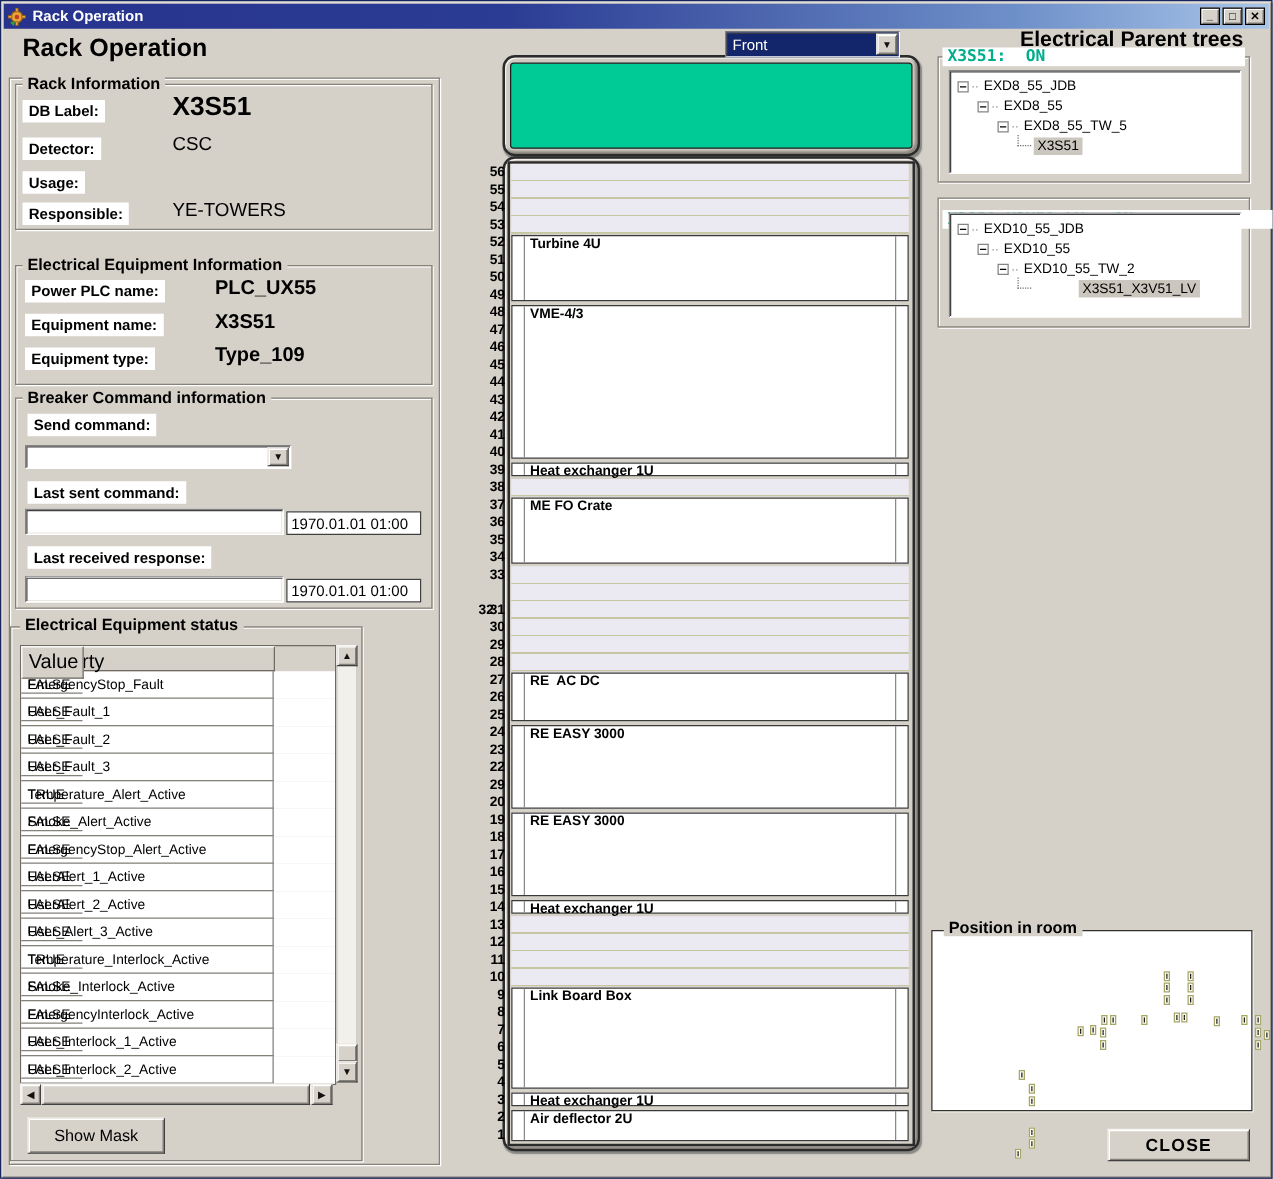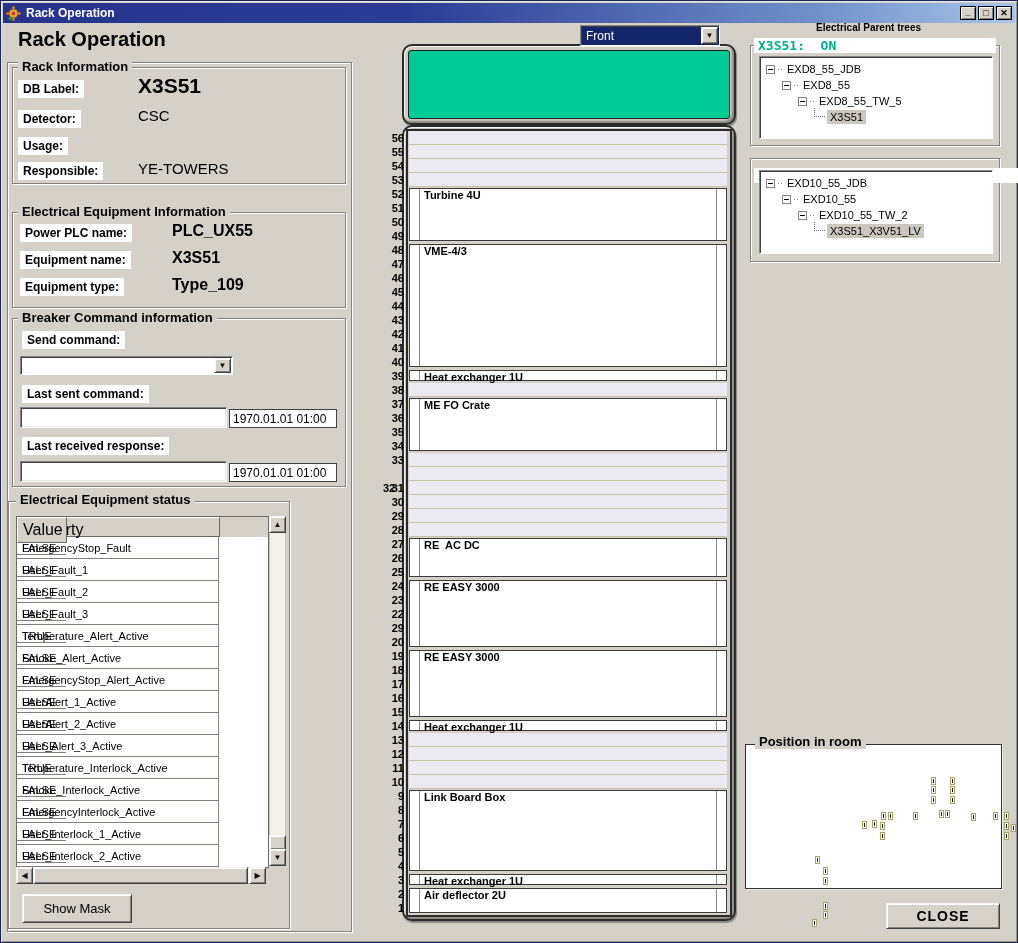--- a/index.html
+++ b/index.html
@@ -362,38 +362,38 @@
         <div class="rail rail-r"></div>
         <div class="seg-label">Heat exchanger 1U</div>
       </div>
       <div class="seg-eq" style="top: 757px; height: 25px;">
         <div class="rail rail-l"></div>
         <div class="rail rail-r"></div>
         <div class="seg-label">Air deflector 2U</div>
       </div>
     </div>
 
-  <span class="abs" style="left:816px;top:22px;font-size:10px;font-weight:bold">Electrical Parent trees</span>
+  <span class="abs" style="left:816px;top:22px;font-size:17px;font-weight:bold">Electrical Parent trees</span>
 
   <div class="abs etched" style="left:750px;top:45px;width:250px;height:101px"></div>
   <span class="tree-title abs" style="left:754px;top:38px;width:242px">X3S51:  ON</span>
   <div class="tree-box" id="tree-box-0" style="left:759px;top:56px;width:234px;height:83px">
       <div class="tnode" style="padding-left: 6px;"><span class="exp"></span><span class="dots">··</span><span class="tlbl">EXD8_55_JDB</span></div>
       <div class="tnode" style="padding-left: 22px;"><span class="exp"></span><span class="dots">··</span><span class="tlbl">EXD8_55</span></div>
       <div class="tnode" style="padding-left: 38px;"><span class="exp"></span><span class="dots">··</span><span class="tlbl">EXD8_55_TW_5</span></div>
       <div class="tnode selected" style="padding-left: 54px;"><span class="lcon"></span><span class="tlbl">X3S51</span></div>
     </div>
 
   <div class="abs etched" style="left:750px;top:158px;width:250px;height:104px"></div>
   <span class="tree-title abs" style="left:754px;top:168px;width:282px">X3S51_X3V51_LV:  ON</span>
   <div class="tree-box" id="tree-box-1" style="left:759px;top:170px;width:234px;height:84px">
       <div class="tnode" style="padding-left: 6px;"><span class="exp"></span><span class="dots">··</span><span class="tlbl">EXD10_55_JDB</span></div>
       <div class="tnode" style="padding-left: 22px;"><span class="exp"></span><span class="dots">··</span><span class="tlbl">EXD10_55</span></div>
       <div class="tnode" style="padding-left: 38px;"><span class="exp"></span><span class="dots">··</span><span class="tlbl">EXD10_55_TW_2</span></div>
-      <div class="tnode selected" style="padding-left: 54px;"><span class="lcon"></span><span class="tlbl">X3S51_X3V51_LV</span></div>
+      <div class="tnode selected" style="padding-left: 54px; gap: 36px;"><span class="lcon"></span><span class="tlbl">X3S51_X3V51_LV</span></div>
     </div>
 
   <div class="abs posroom"></div>
   <span class="group-title" style="left:755px;top:735px">Position in room</span>
   <div class="abs" id="room-layer">
       <div class="marker" style="left: 186px; top: 33px;"></div>
       <div class="marker" style="left: 205px; top: 33px;"></div>
       <div class="marker" style="left: 186px; top: 42px;"></div>
       <div class="marker" style="left: 205px; top: 42px;"></div>
       <div class="marker" style="left: 186px; top: 52px;"></div>

